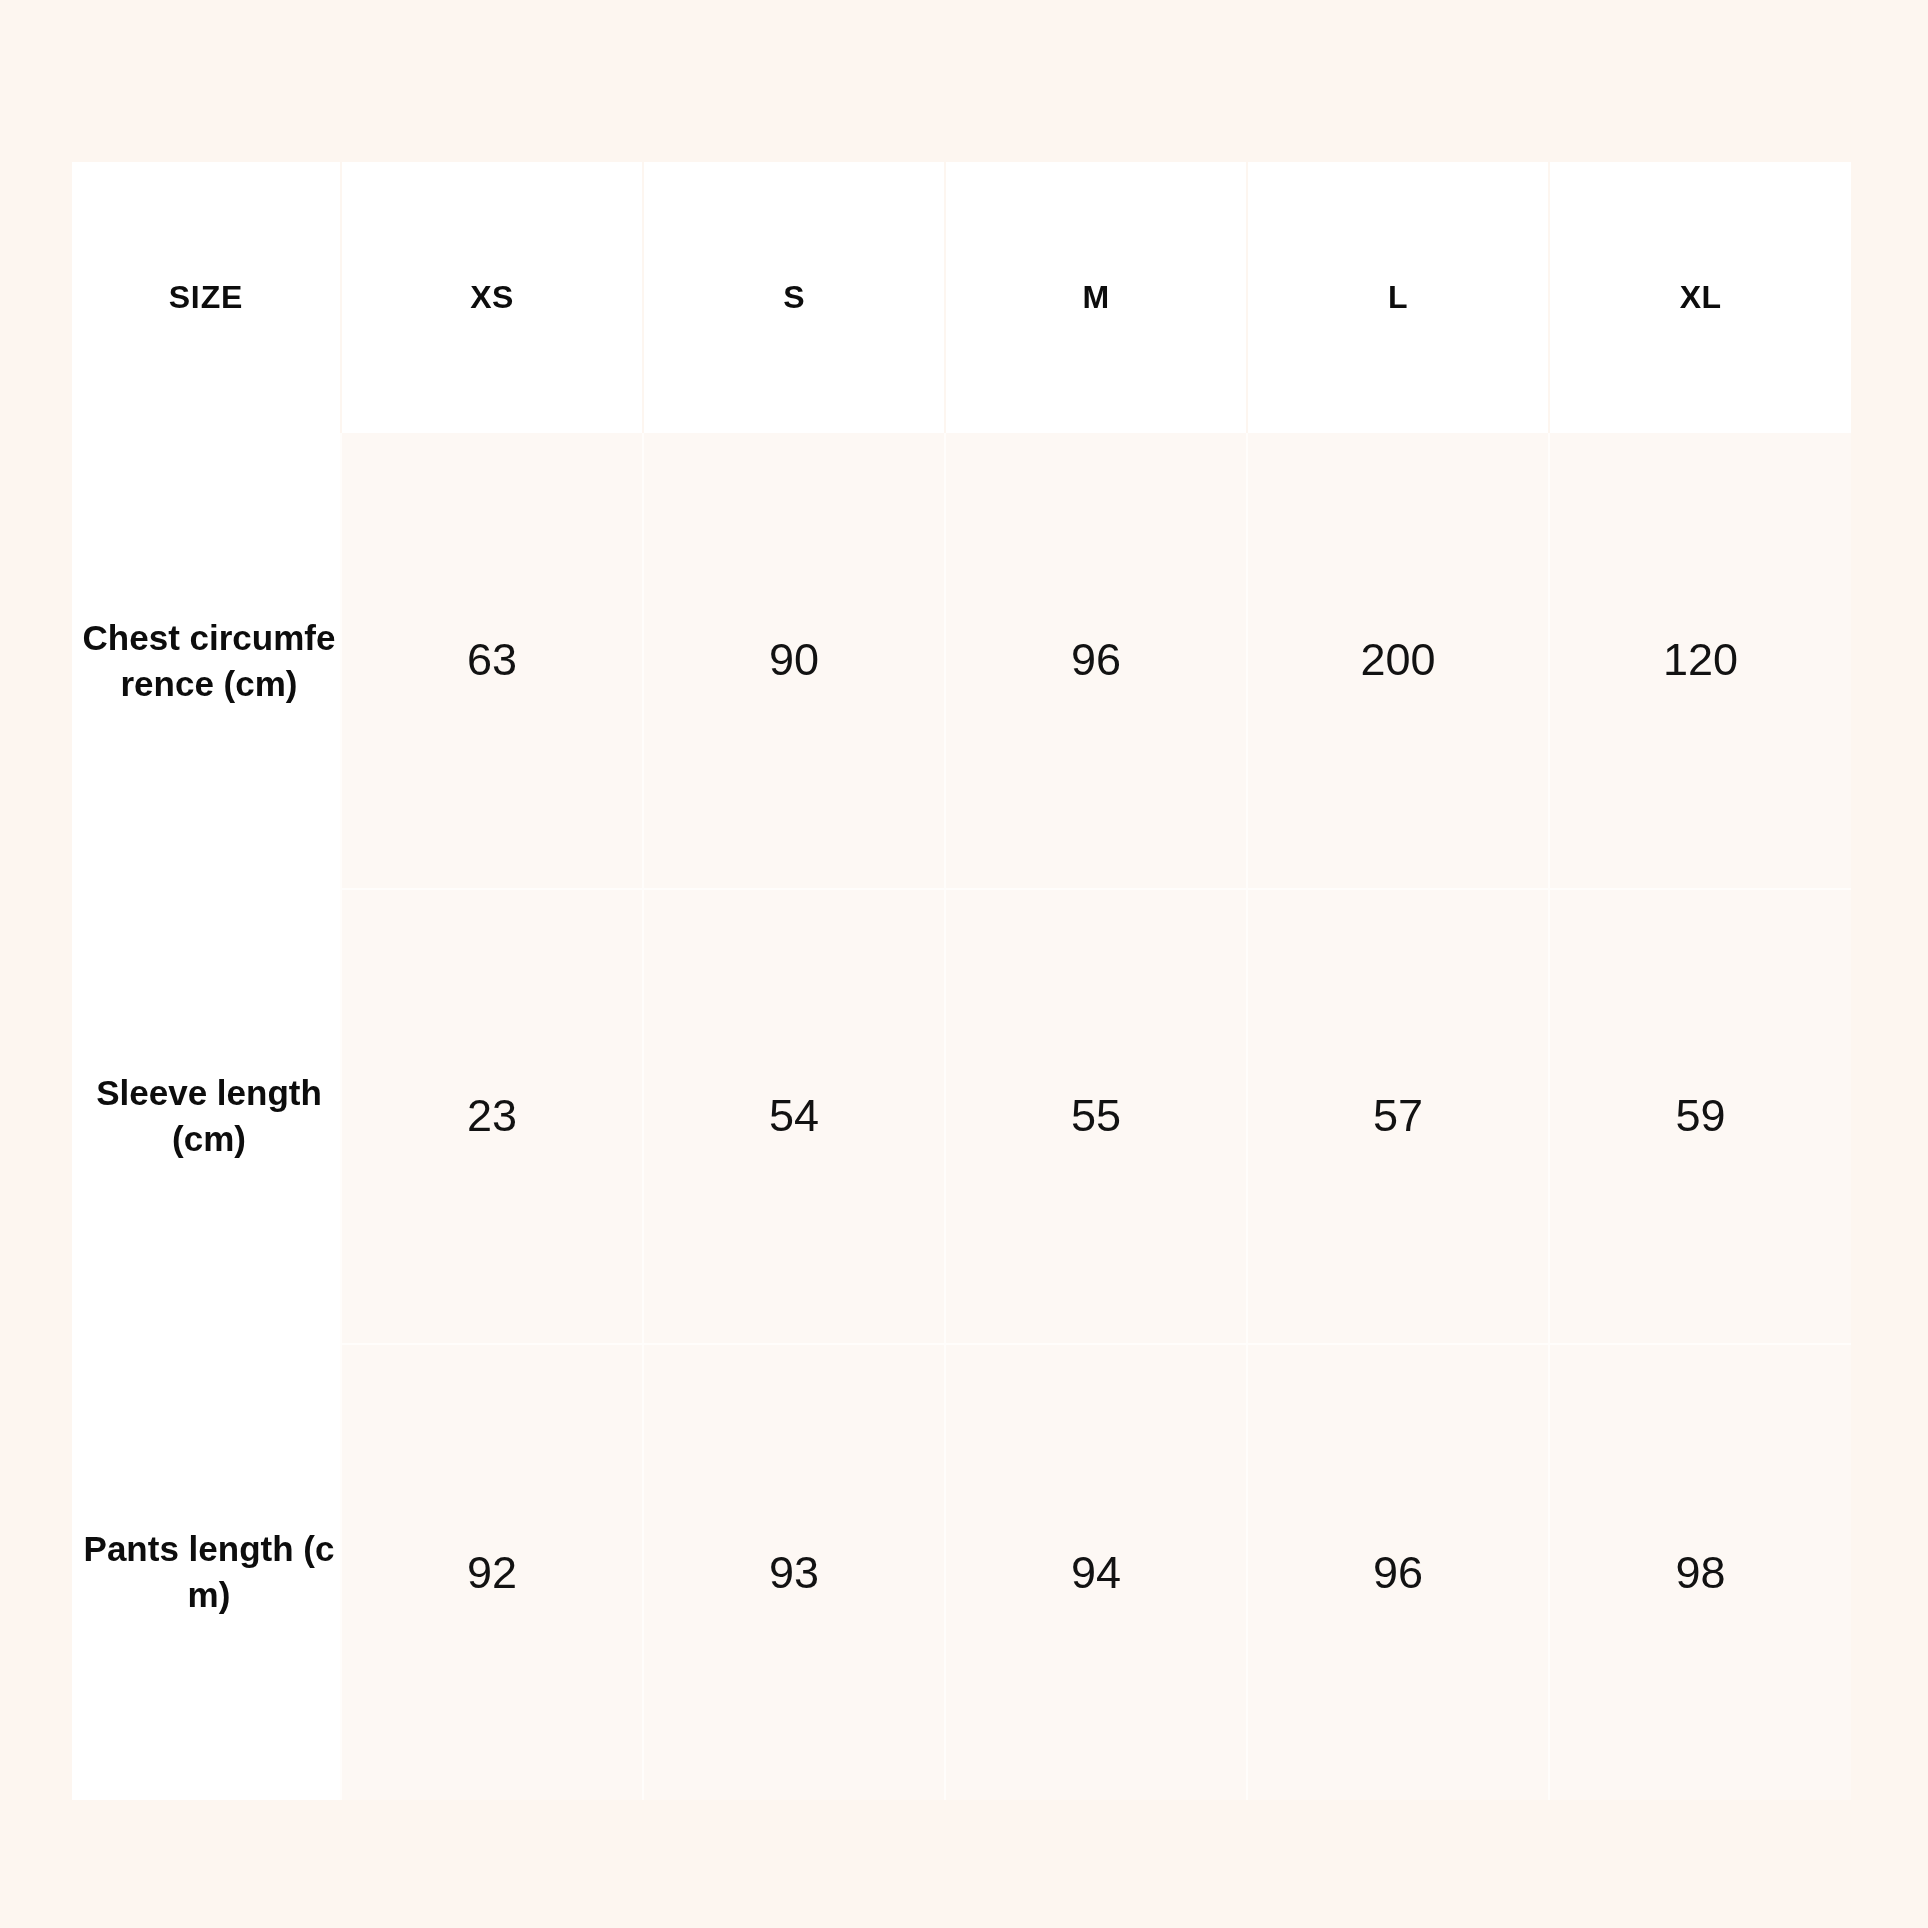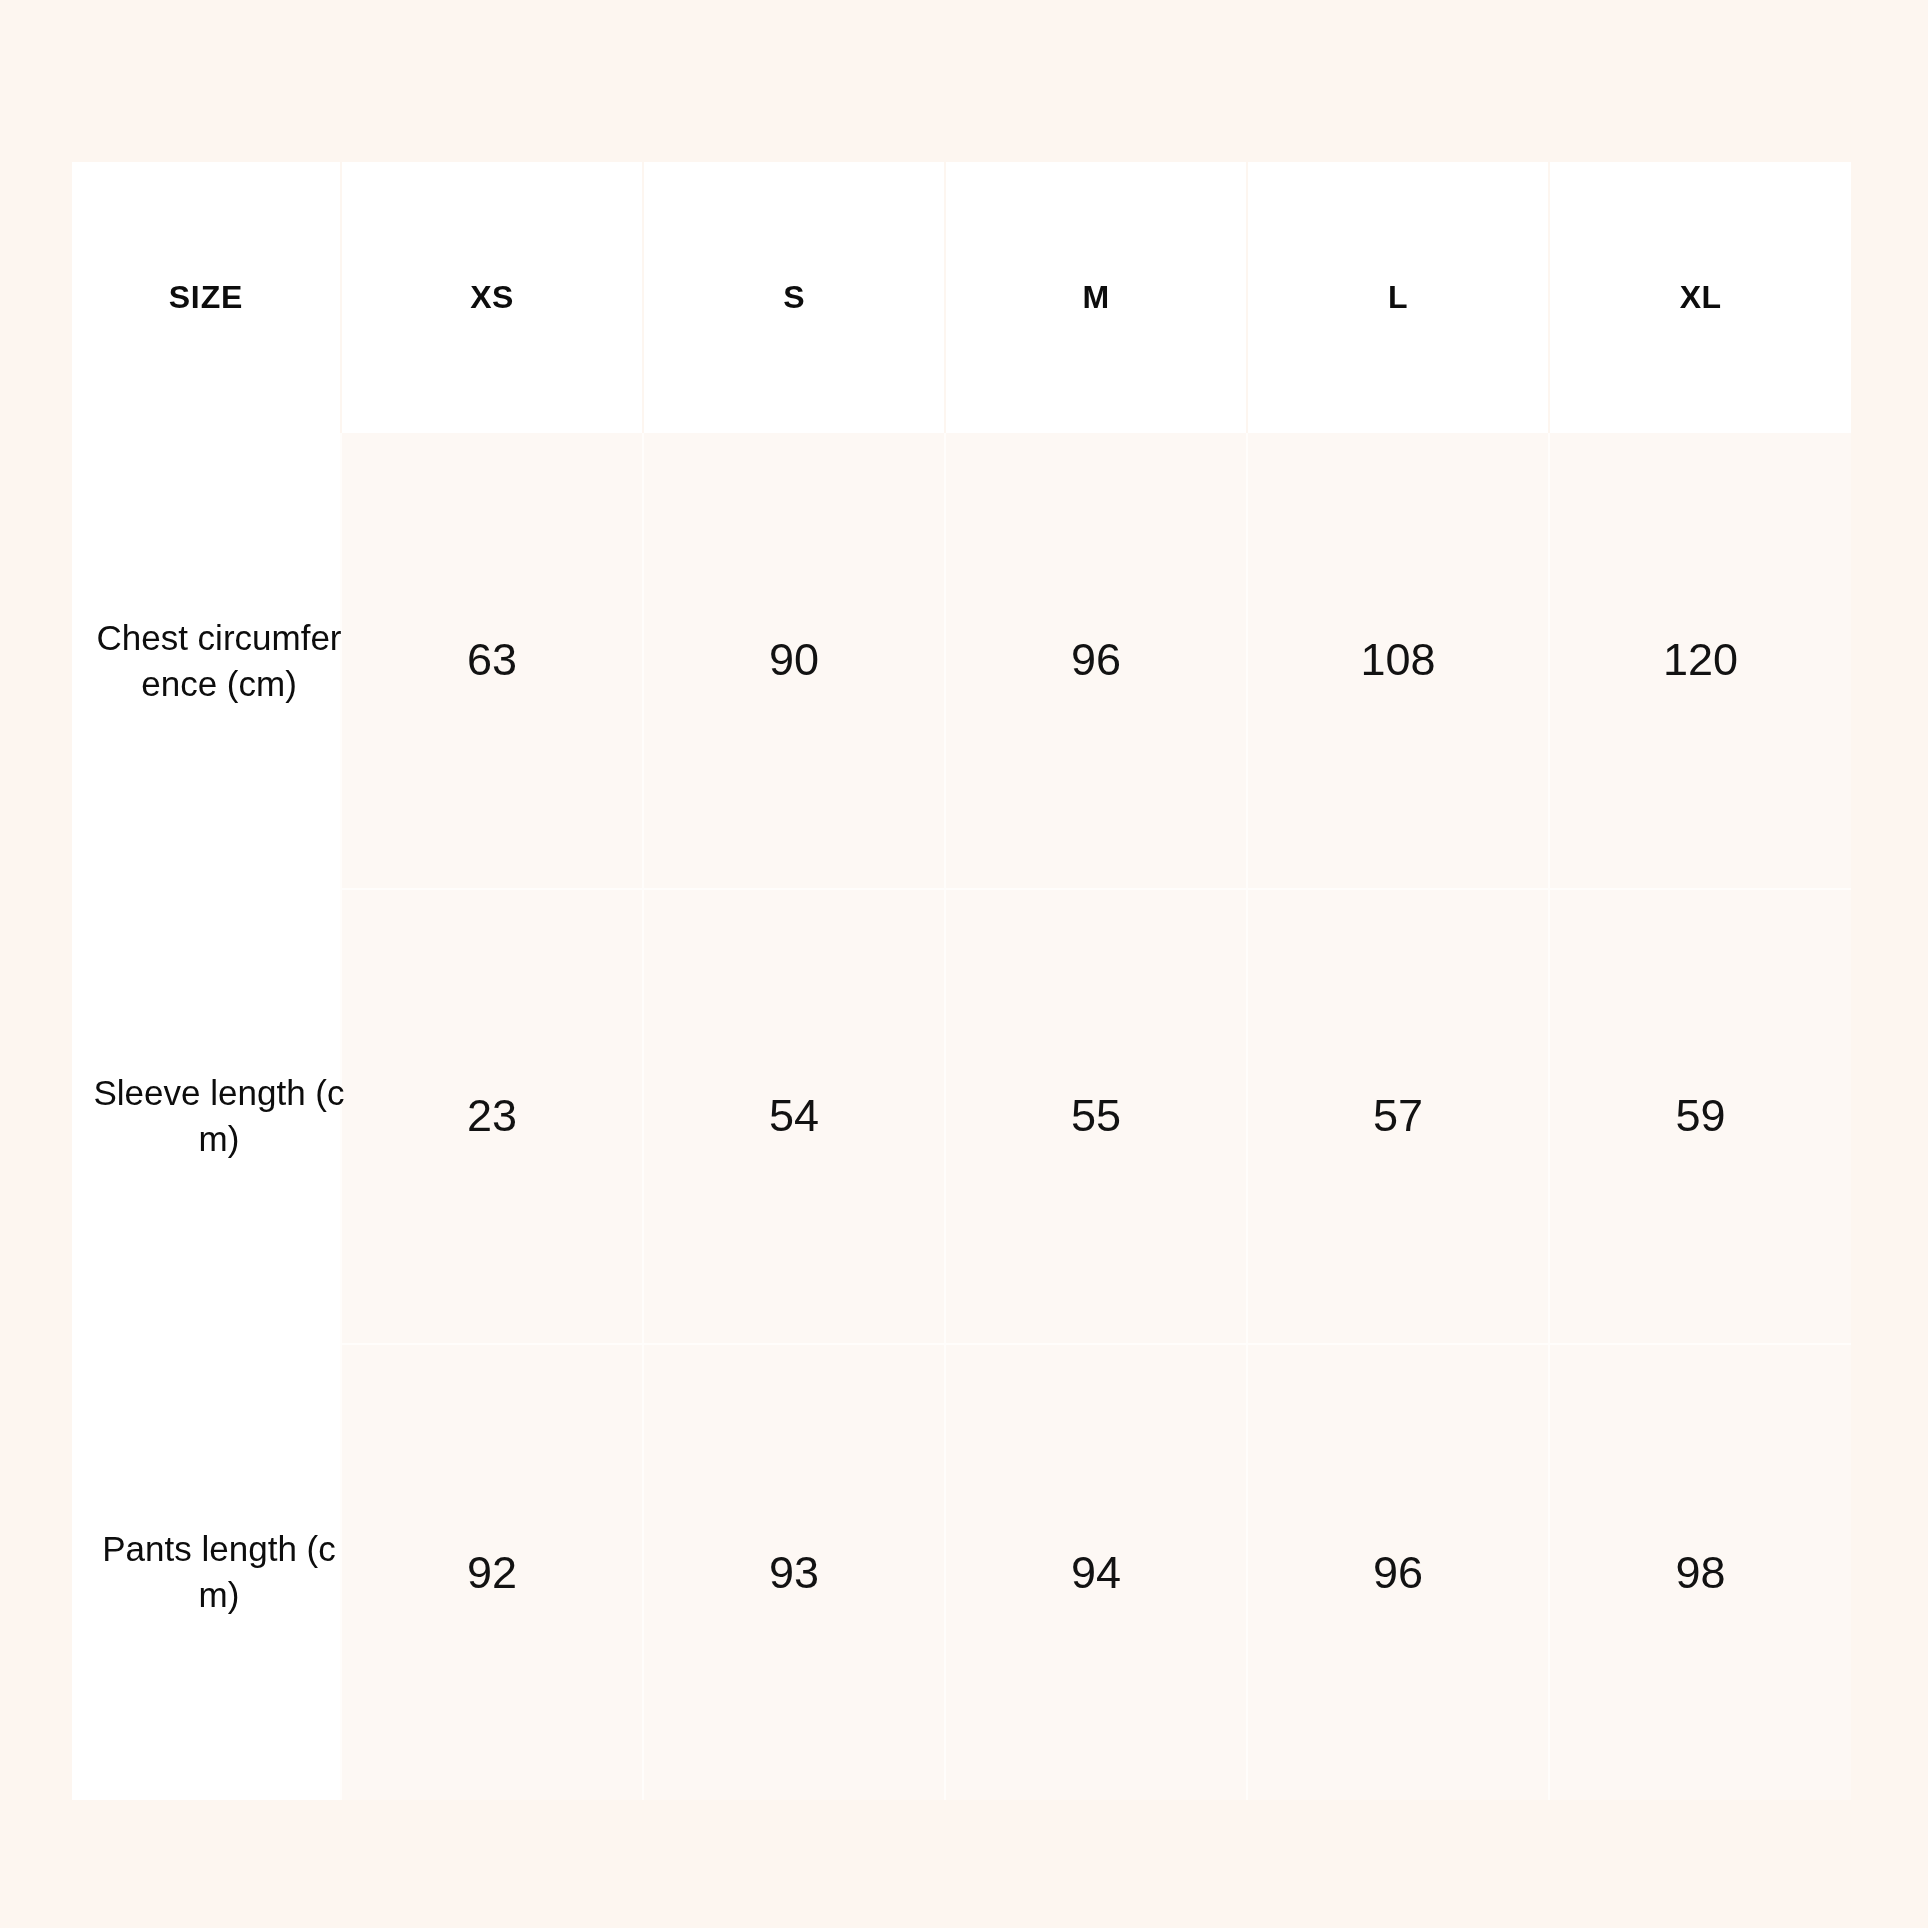--- a/index.html
+++ b/index.html
@@ -62,27 +62,27 @@
   th.size-header-label {
     letter-spacing: 0.9px;
   }
 
   
   tbody tr { height: 273px; }
   tbody tr.row-hip { height: 275px; }
 
   td.row-label {
     background: #ffffff;
-    font-weight: 400;
+    font-weight: 700;
     font-size: 35px;
     line-height: 1.32;
     color: #0d0d0d;
     text-align: center;
     vertical-align: middle;
-    padding: 0 16px;
+    padding: 0 6px;
     border: none;
     word-break: break-all;
     overflow-wrap: anywhere;
     hyphens: none;
     white-space: normal;
   }
 
   td.row-label .label-text {
     display: block;
     width: 262px;
@@ -136,21 +136,21 @@
 
       <tbody>
 
         <tr class="row-chest">
           <td class="row-label">
             <span class="label-text">Chest circumference (cm)</span>
           </td>
           <td class="data-cell col-1">63</td>
           <td class="data-cell">90</td>
           <td class="data-cell">96</td>
-          <td class="data-cell">108</td>
+          <td class="data-cell">200</td>
           <td class="data-cell">120</td>
         </tr>
 
 
         <tr class="row-sleeve">
           <td class="row-label">
             <span class="label-text">Sleeve length (cm)</span>
           </td>
           <td class="data-cell col-1">23</td>
           <td class="data-cell">54</td>

